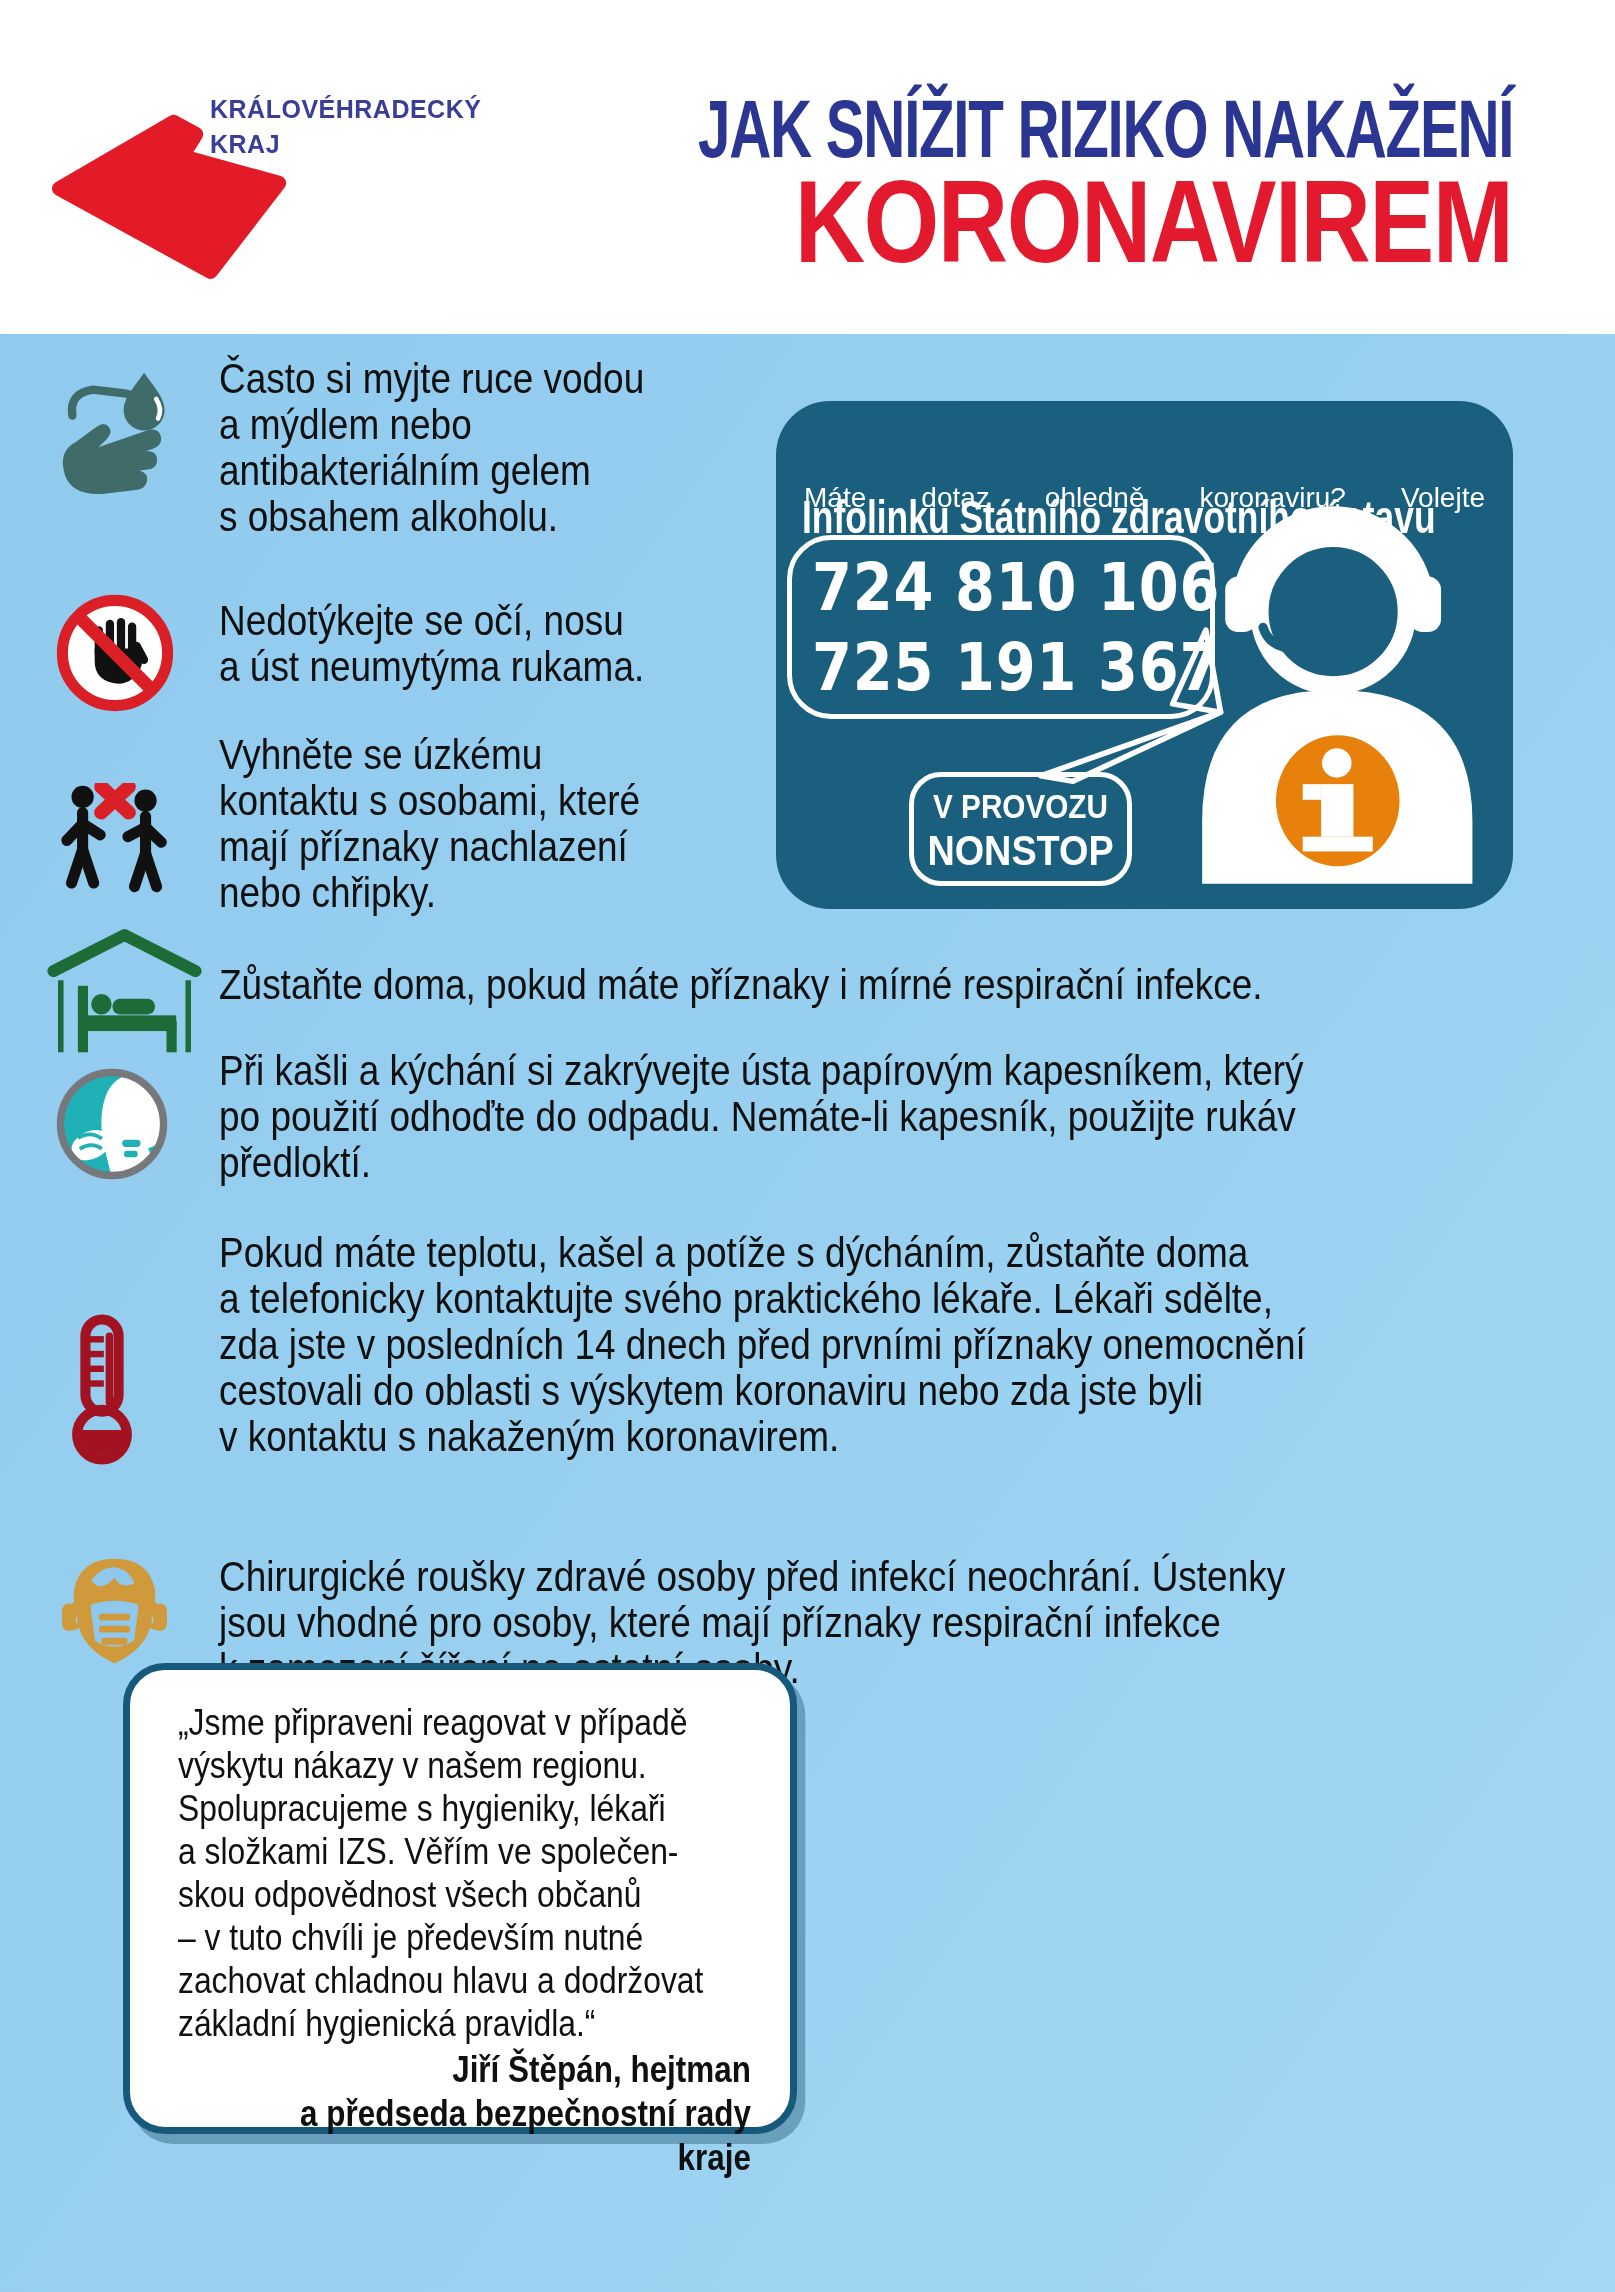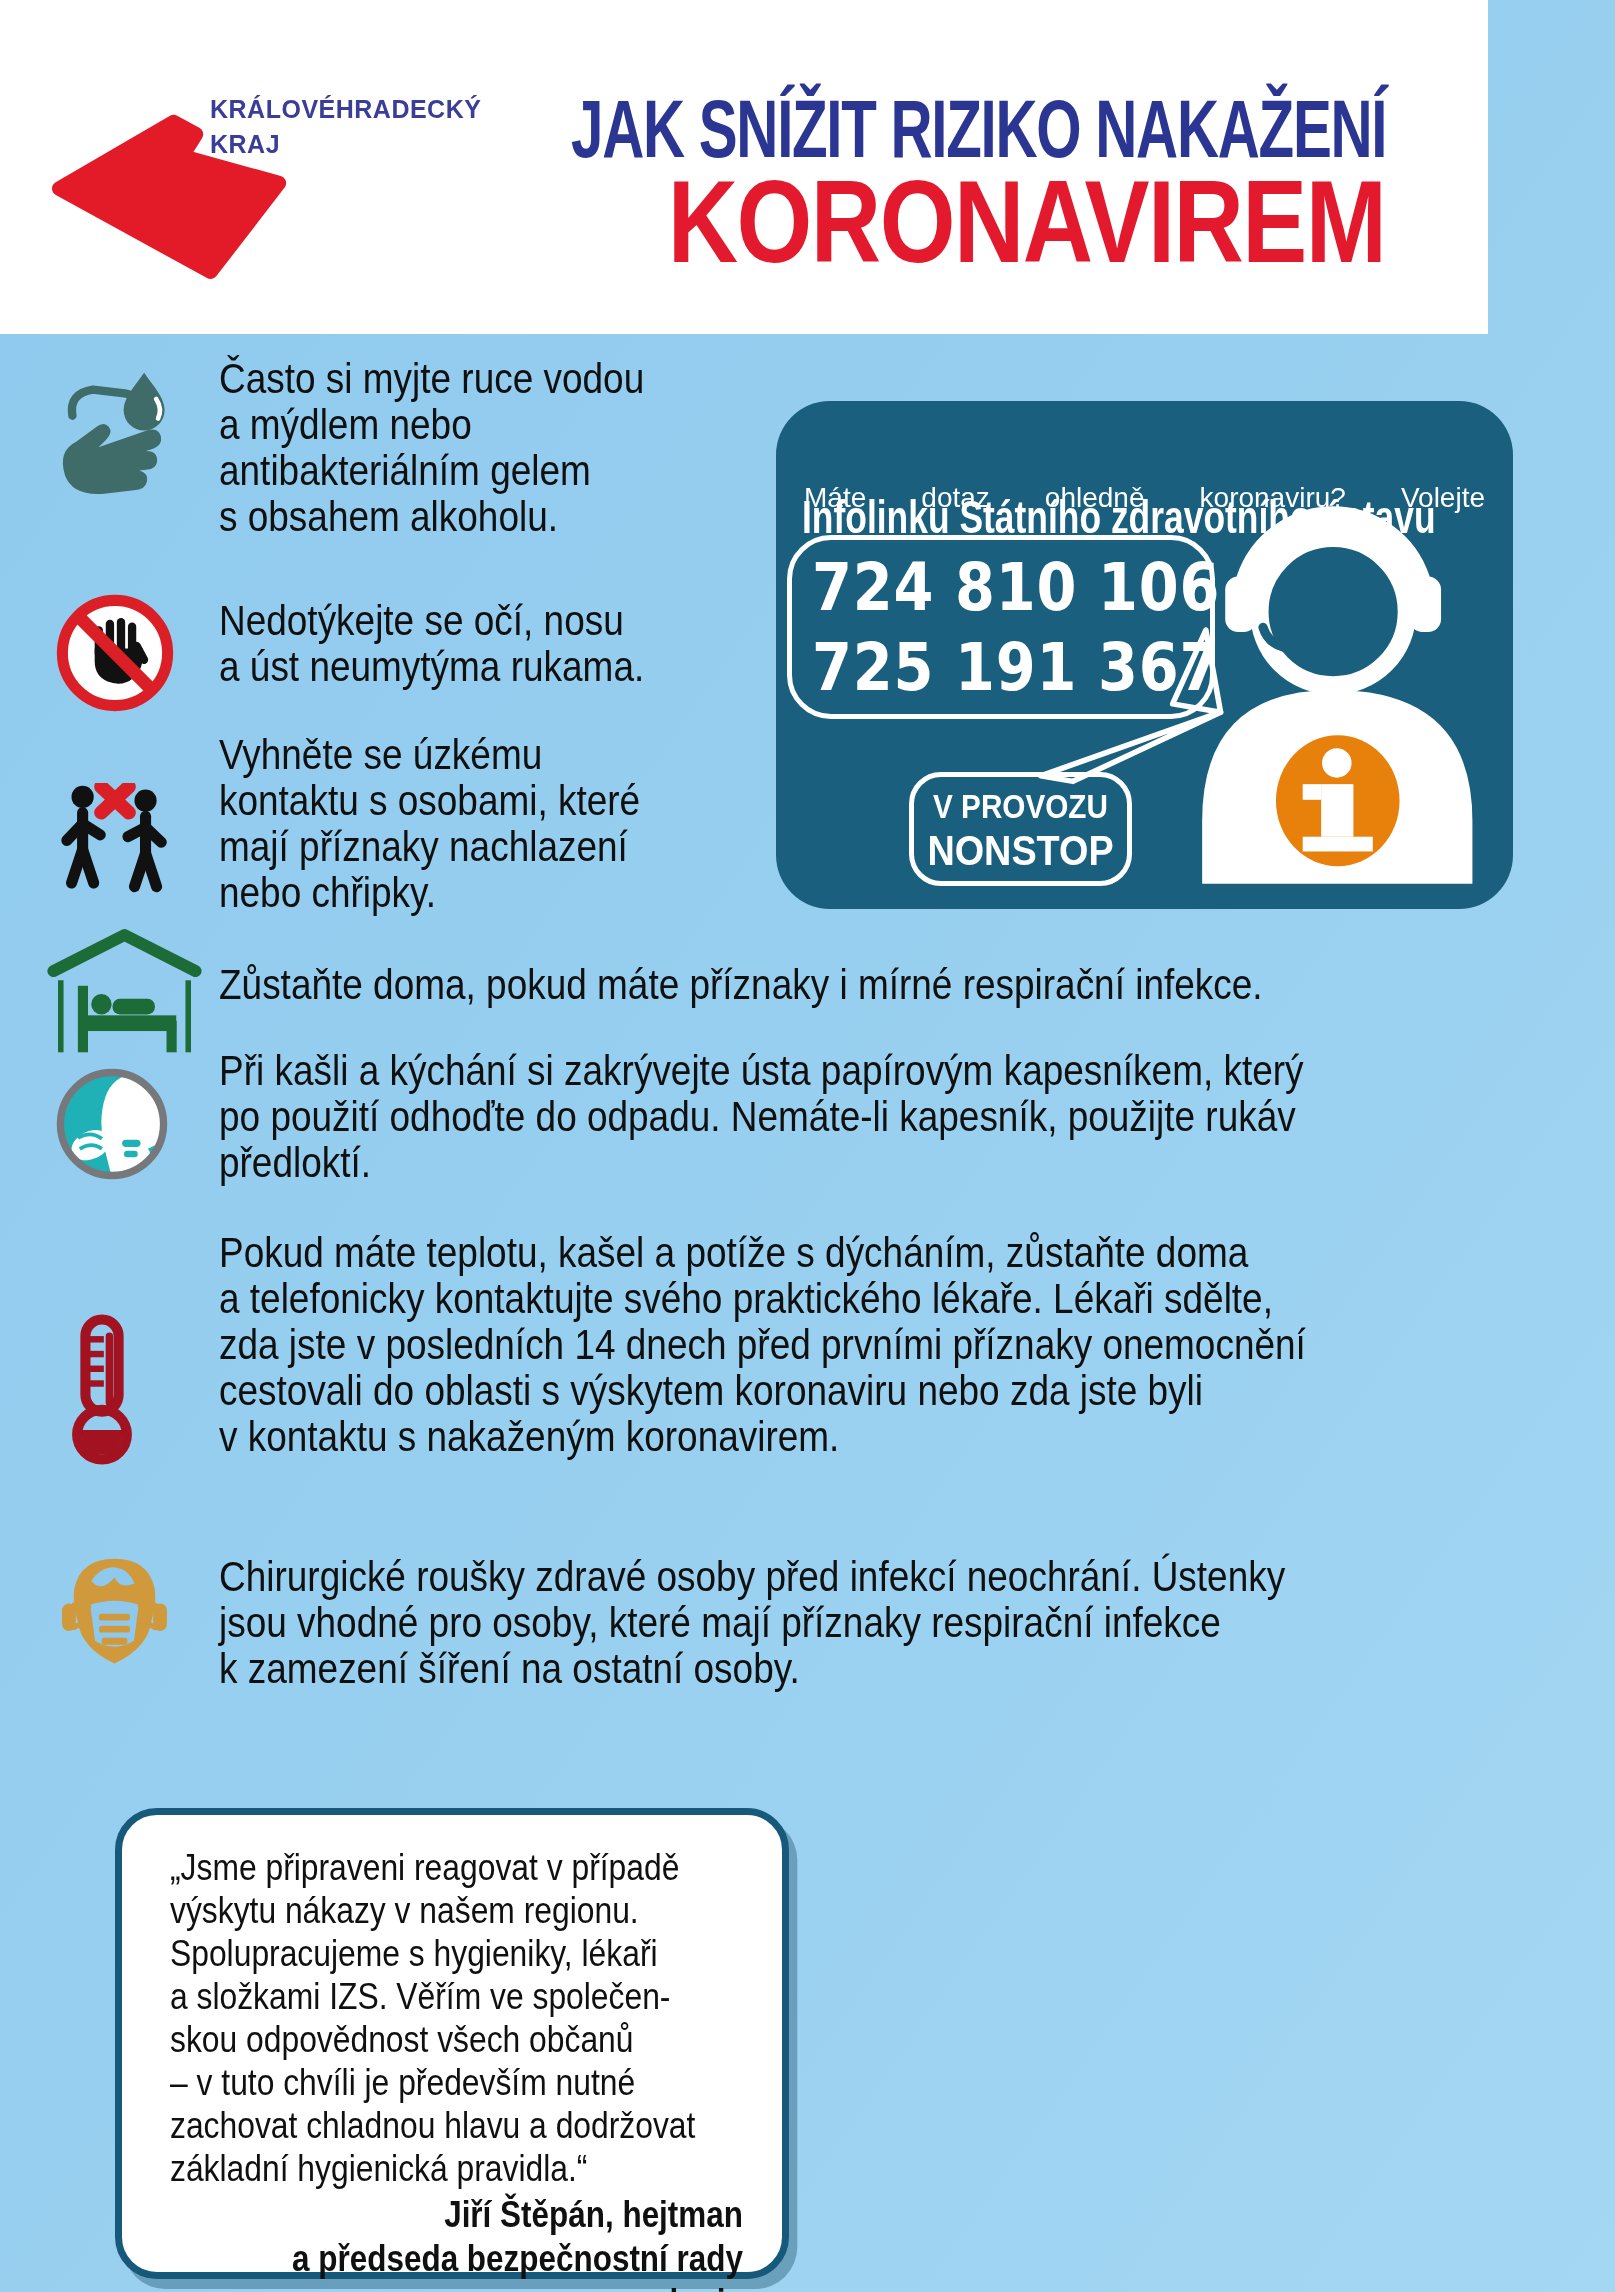--- a/index.html
+++ b/index.html
@@ -2,21 +2,21 @@
 <html style="--background: #8ec9ed; --header-bg: #ffffff; --title-blue: #2b3692; --title-red: #e31a2d; --logo-red: #e31b28; --logo-blue: #3a3e96; --infobox-bg: #1a5f7e; --infobox-text: #ffffff; --orange: #e8800c; --body-text: #101010; --icon-teal: #3f6b68; --icon-green: #1d6b36; --icon-red: #da1f26; --icon-darkred: #a31220; --icon-gold: #d0993c; --icon-cyan: #20b1b7; --icon-gray: #77787b; --icon-black: #111111; --quote-border: #17597a; --quote-bg: #ffffff;font-size:14.8px"><head>
 <meta charset="utf-8">
 <style>
   html,body{margin:0;padding:0;background:#d8e8f2;}
   .poster{
     position:relative;width:1615px;height:2293px;overflow:hidden;
     font-family:"Liberation Sans",sans-serif;
     background:linear-gradient(125deg,var(--background) 0%,#99d0f0 55%,#a4d7f3 100%);
   }
   
-  .header{position:absolute;left:0;top:0;width:1488px;height:334px;background:var(--header-bg);}
+  .header{position:absolute;left:0;top:0;width:1615px;height:334px;background:var(--header-bg);}
   .logo-arrow{position:absolute;left:52px;top:85px;width:236px;height:198px;}
   .logo-text{position:absolute;left:210px;top:92px;color:var(--logo-blue);
     font-weight:bold;font-size:25px;line-height:35px;letter-spacing:0.5px;white-space:pre-line;}
   .title1{position:absolute;right:102px;top:89px;color:var(--title-blue);
     font-weight:bold;font-size:81px;line-height:1;letter-spacing:-1.8px;white-space:nowrap;
     transform:scaleX(.72);transform-origin:right top;}
   .title2{position:absolute;right:102px;top:164px;color:var(--title-red);
     font-weight:bold;font-size:116px;line-height:1;letter-spacing:-1.8px;white-space:nowrap;
     transform:scaleX(.84);transform-origin:right top;}
   
@@ -47,23 +47,23 @@
     transform:scaleX(.87);transform-origin:left top;}
   .pn1{top:7.4px}.pn2{top:87px}
   .nonstop-bubble{position:absolute;left:133px;top:371px;width:223px;height:114px;
     border:5.5px solid #fff;border-radius:32px;box-sizing:border-box;text-align:center;}
   .ns1{position:absolute;left:0;top:11px;width:100%;font-size:33px;font-weight:bold;
     transform:scaleX(.9);transform-origin:center top;}
   .ns2{position:absolute;left:0;top:50px;width:100%;font-size:42px;font-weight:bold;
     transform:scaleX(.9);transform-origin:center top;}
   .ib-art{position:absolute;left:0;top:0;width:737px;height:508px;pointer-events:none;}
   
-  .quote{position:absolute;top:1808px;height:471px;background:var(--quote-bg);
+  .quote{position:absolute;top:1663px;height:471px;background:var(--quote-bg);
     border:7.4px solid var(--quote-border);border-radius:42px;box-sizing:border-box;
-    box-shadow:8.3px 10px 0 rgba(23,77,102,.38);}
+    box-shadow:8.3px 10px 0 rgba(23,77,102,.38);margin-left:8px;}
   .quote.ql{left:115px;width:674px;}
   .quote.qr{left:826px;width:678px;}
   .q-text{position:absolute;left:48px;top:31px;color:var(--body-text);
     font-size:37px;line-height:43px;white-space:pre-line;
     transform:scaleX(.86);transform-origin:left top;}
   .q-author{position:absolute;right:39px;color:var(--body-text);font-weight:bold;
     font-size:37px;line-height:44px;text-align:right;white-space:pre-line;
     transform:scaleX(.85);transform-origin:right top;}
   .qa-l{top:378px}.qa-r{top:275px}
 </style>

